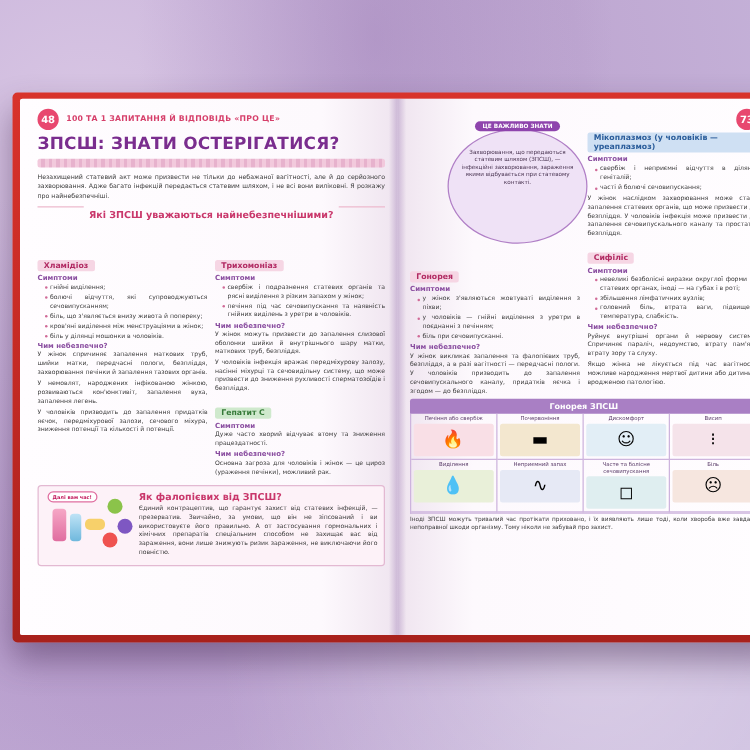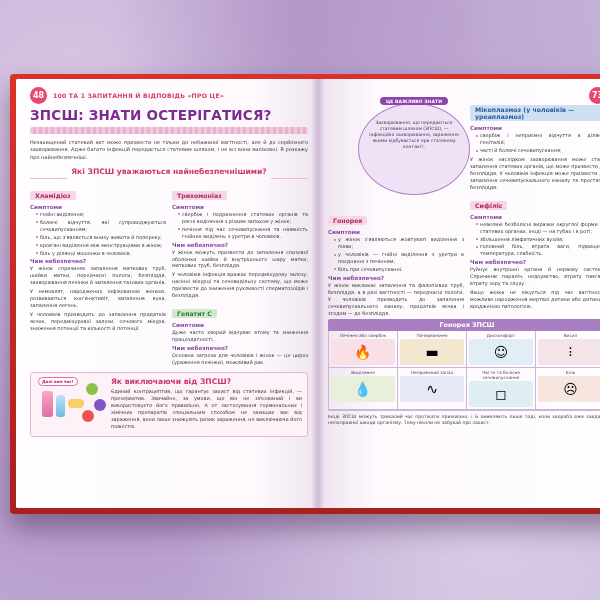--- a/index.html
+++ b/index.html
@@ -72,21 +72,21 @@
   .band{
     height:7px;margin:0 0 5px 0;border-radius:2px;
     background:repeating-linear-gradient(90deg,#f2c9dc 0 3px,#e7b2cd 3px 6px);
   }
 
   
   .sec-head{
     color:#c9376b;font-weight:bold;font-size:7.6px;text-align:center;
     margin:2px 0 3px 0;
   }
-  .sec-head-wrap{display:flex;align-items:flex-end;gap:4px;margin:3px 0 4px;}
+  .sec-head-wrap{display:flex;align-items:flex-start;gap:4px;margin:3px 0 20px;}
   .sec-head-wrap .rule{background:#edb9cd;}
 
   .cols{display:flex;gap:6px;}
   .col{flex:1;}
 
   .cardtitle{
     display:inline-block;background:#f6d6e4;color:#b12a62;
     font-size:6.2px;font-weight:bold;padding:1px 5px;border-radius:2px;
     margin-bottom:1px;
   }
@@ -233,21 +233,21 @@
         <div class="art">
           <div class="bubble">Далі вам час!</div>
           <div class="bottle"></div>
           <div class="bottle2"></div>
           <div class="tube"></div>
           <div class="germ" style="left:50px;top:6px"></div>
           <div class="germ g2" style="left:58px;top:22px"></div>
           <div class="germ g3" style="left:46px;top:33px"></div>
         </div>
         <div style="flex:1">
-          <div class="sec-head" style="text-align:left;margin:0 0 2px 0">Як виключаючи від ЗПСШ?</div>
+          <div class="sec-head" style="text-align:left;margin:0 0 2px 0">Як фалопієвих від ЗПСШ?</div>
           <p class="t">Єдиний контрацептив, що гарантує захист від статевих інфекцій, — презерватив. Звичайно, за умови, що він не зіпсований і ви використовуєте його правильно. А от застосування гормональних і хімічних препаратів спеціальним способом не захищає вас від зараження, вони лише знижують ризик зараження, не виключаючи його повністю.</p>
         </div>
       </div>
     </div>
 
     <div class="page right">
       <div class="hdr hdr-right">
         <div class="folio">73</div>
       </div>
 

